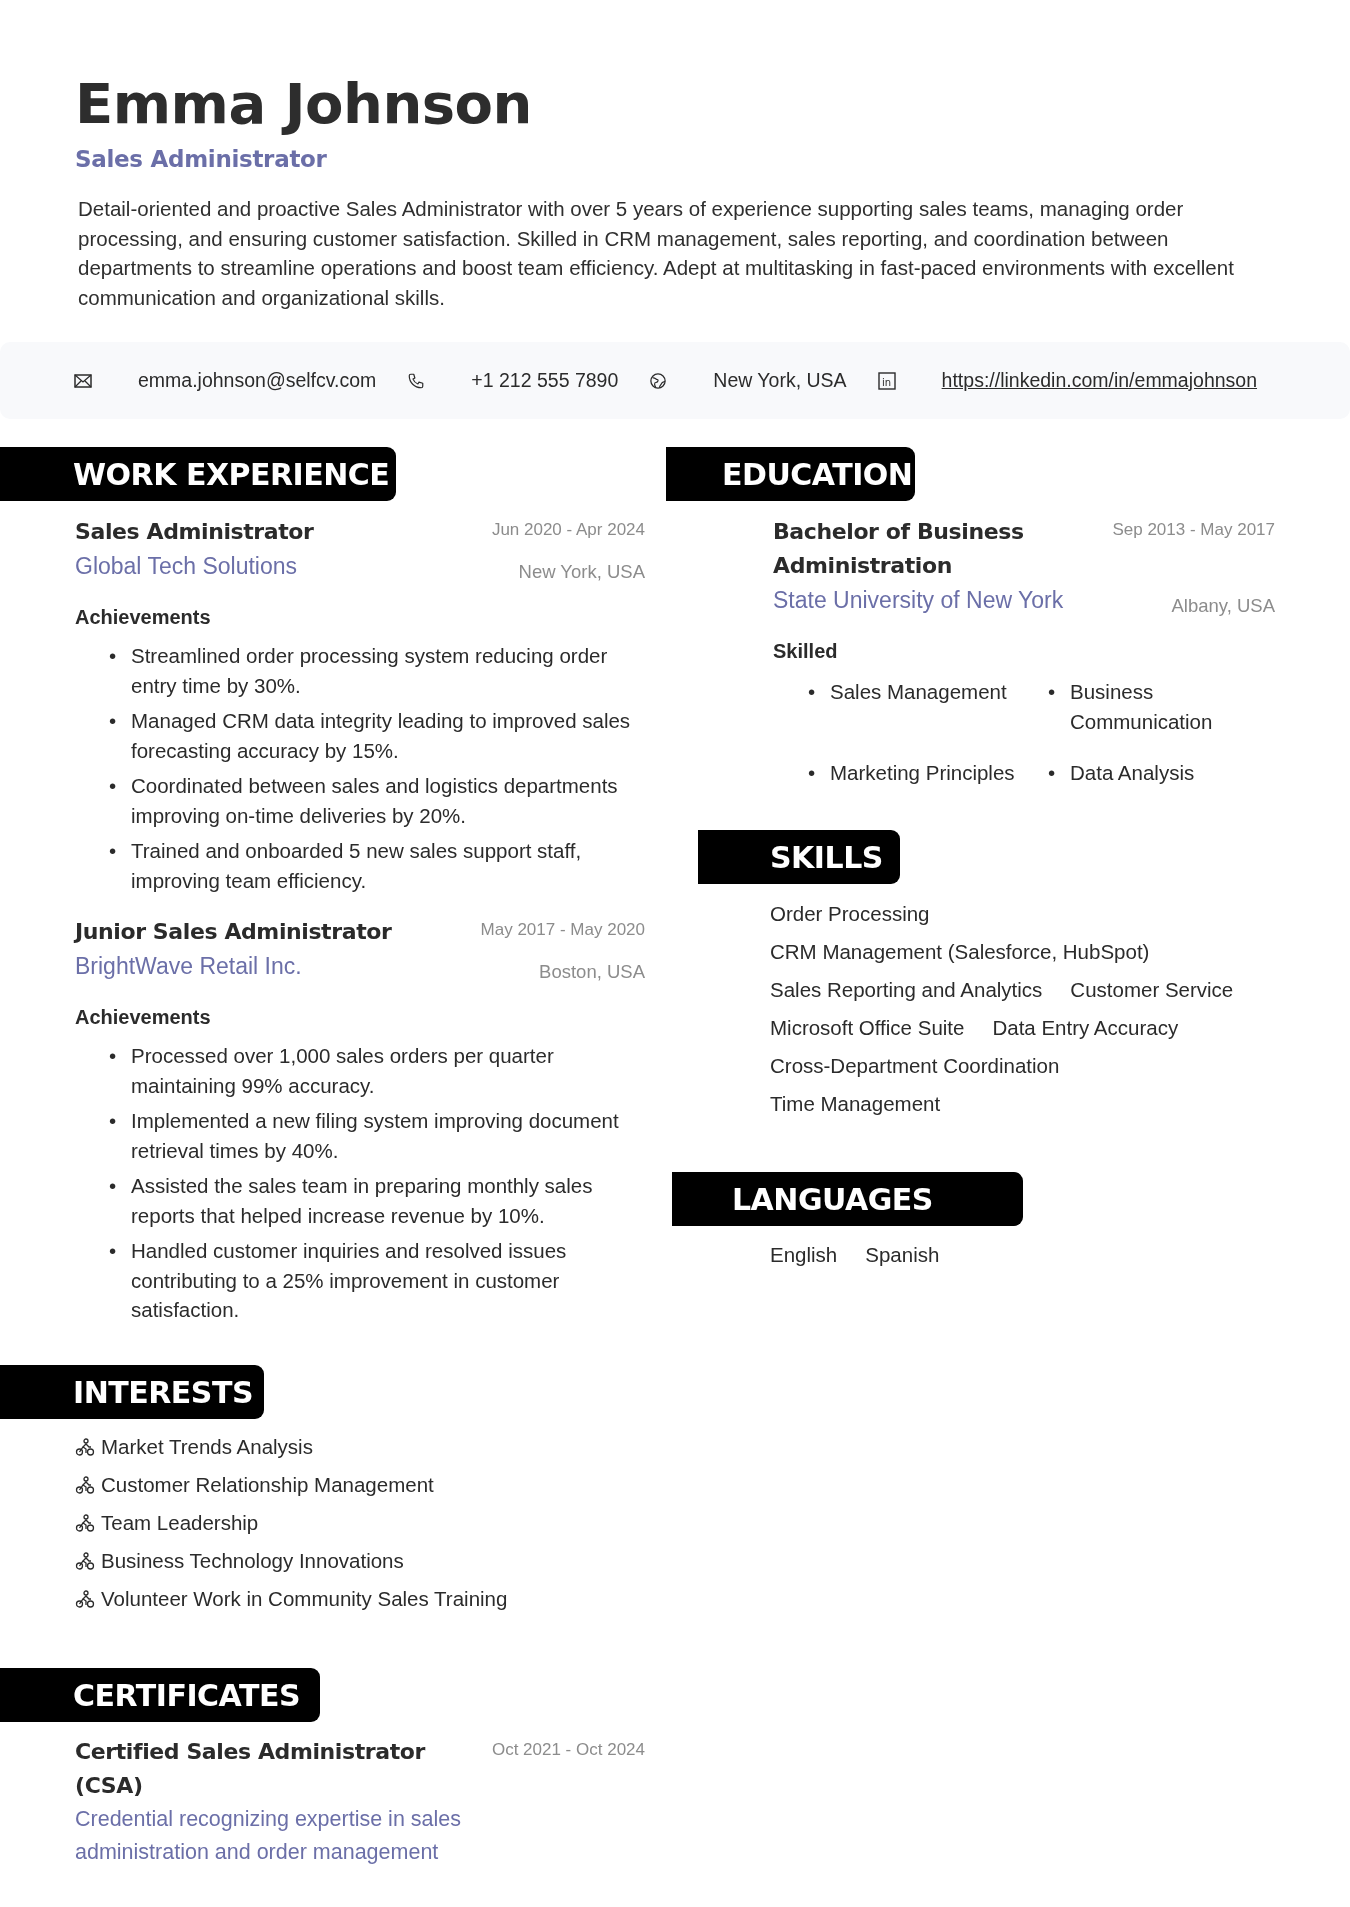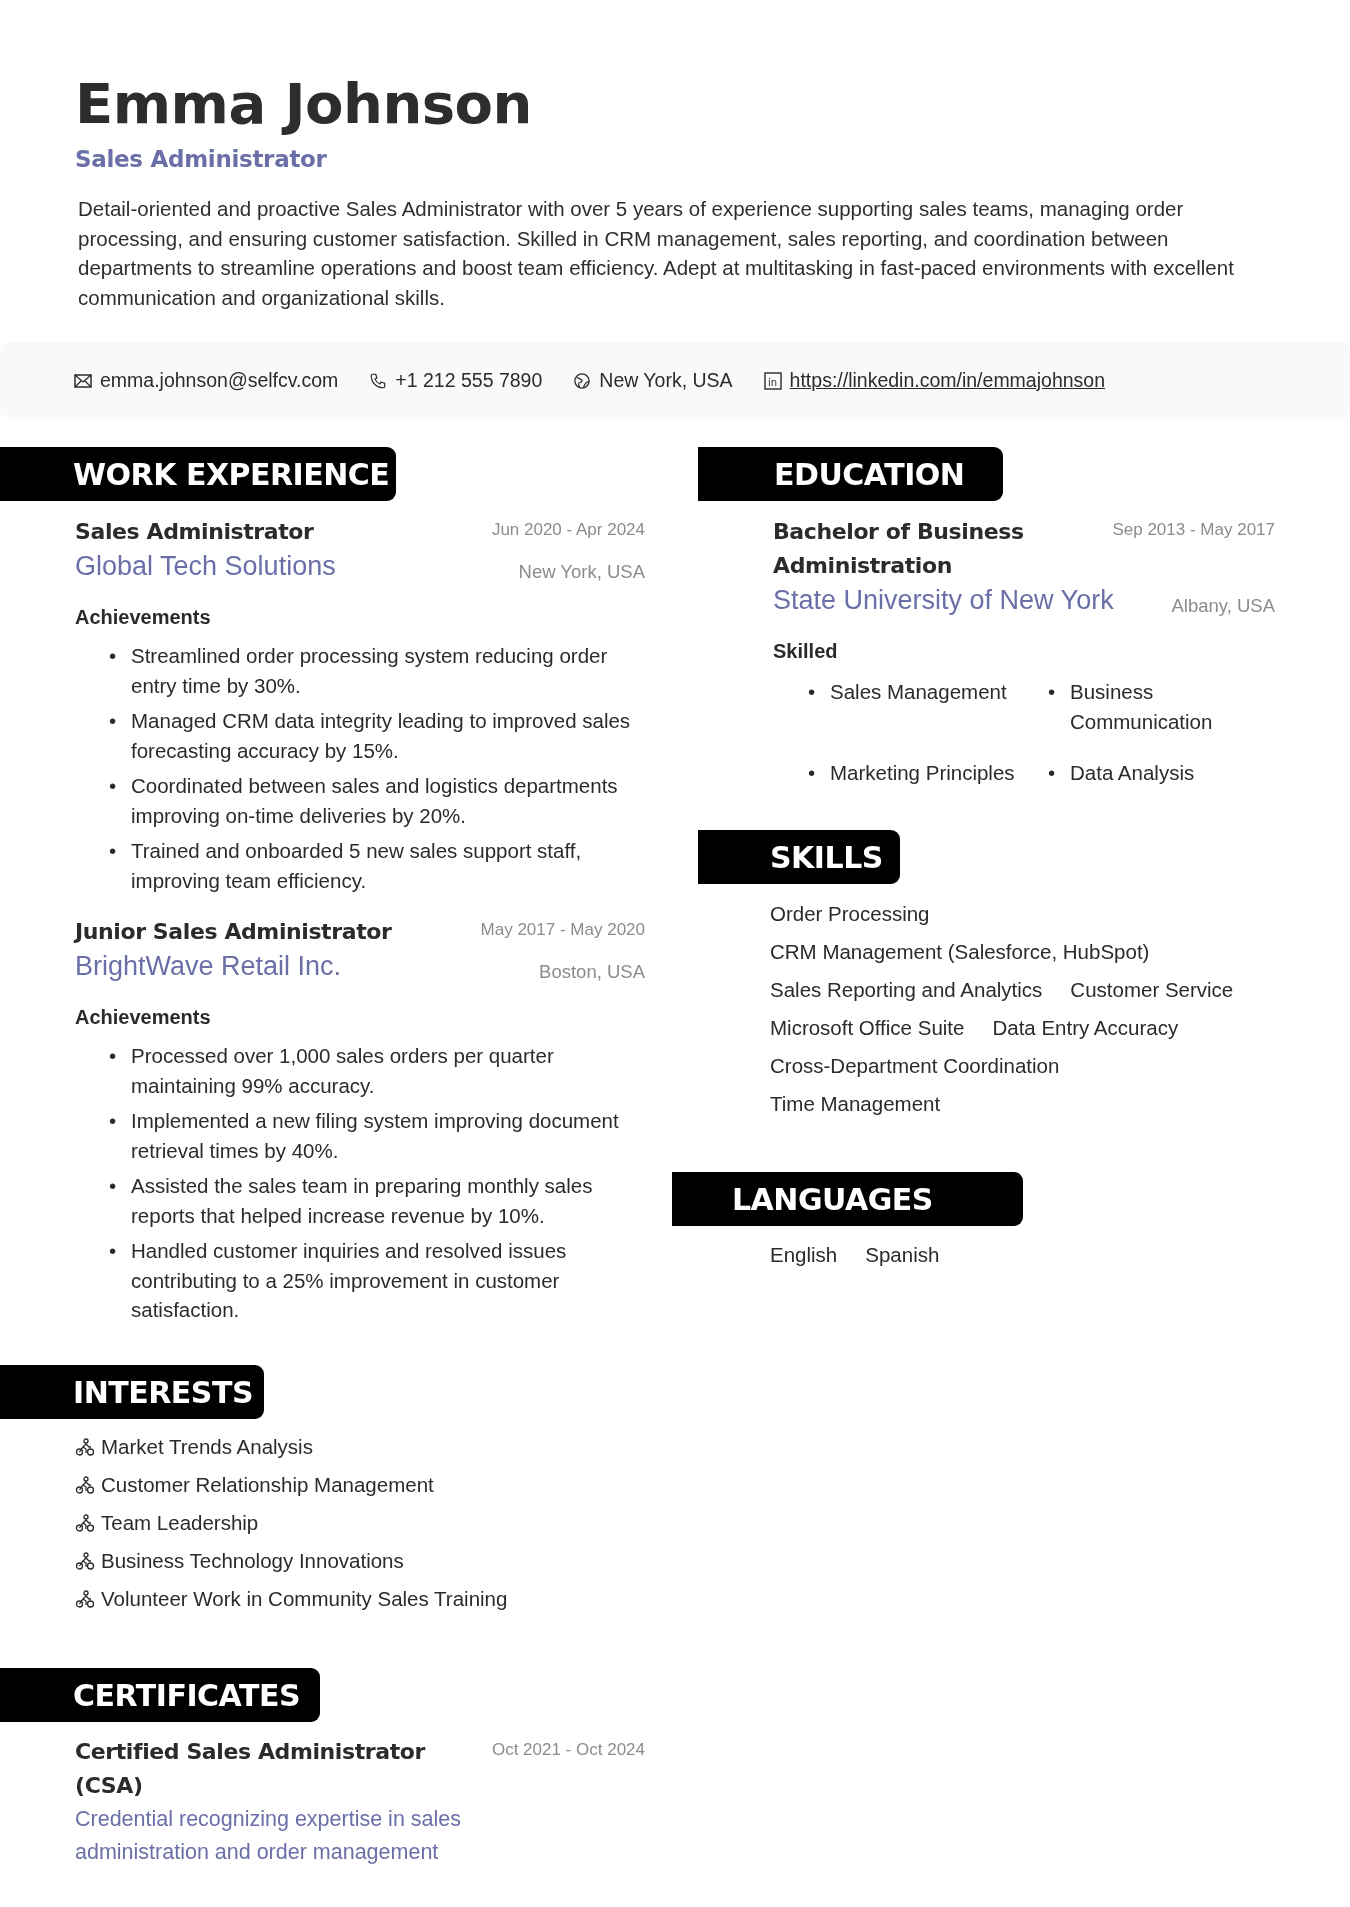--- a/index.html
+++ b/index.html
@@ -5,35 +5,35 @@
   * { box-sizing: border-box; margin: 0; padding: 0; }
   html, body { width: 1350px; height: 1907px; background: #ffffff; }
   body { font-family: "Liberation Sans", "DejaVu Sans", sans-serif; color: #2b2b2b; position: relative; overflow: hidden; }
 
   .header { position: absolute; left: 75px; top: 70px; width: 1200px; }
   .name { font-size: 56px; font-weight: 700; color: #2d2d2d; letter-spacing: -0.5px; line-height: 68px; font-family: "DejaVu Sans", sans-serif; }
   .title { font-size: 23px; font-weight: 700; color: #6b6fa8; margin-top: 8px; font-family: "DejaVu Sans", sans-serif; letter-spacing: -0.3px; }
   .summary { font-size: 20.5px; line-height: 29.5px; color: #2f2f2f; margin-top: 22px; width: 1190px; padding-left: 3px; }
 
   .contact-bar { position: absolute; left: 0; top: 342px; width: 1350px; height: 77px; background: #f8f9fb; border-radius: 10px; display: flex; align-items: center; padding-left: 73px; }
-  .contact-item { display: flex; align-items: center; font-size: 19.5px; color: #2b2b2b; margin-right: 30px; }
+  .contact-item { display: flex; align-items: center; font-size: 19.5px; color: #2b2b2b; margin-right: 30px; gap: 38px; }
   .contact-item .icon { width: 20px; height: 20px; margin-right: 7px; display: inline-flex; align-items: center; justify-content: center; }
   .contact-item a { color: #2b2b2b; text-decoration: underline; }
 
   .sec-bar { position: absolute; height: 54px; background: #000000; border-radius: 0 9px 9px 0; display: flex; align-items: center; }
   .sec-bar span { color: #ffffff; font-size: 30px; font-weight: 700; font-family: "DejaVu Sans", sans-serif; letter-spacing: -0.5px; }
 
   .col-left { position: absolute; left: 75px; width: 570px; }
   .col-right { position: absolute; left: 773px; width: 502px; }
 
   .job { position: relative; }
   .job-row { display: flex; justify-content: space-between; align-items: flex-start; }
   .job-title { font-size: 22px; font-weight: 700; color: #2b2b2b; font-family: "DejaVu Sans", sans-serif; letter-spacing: -0.4px; line-height: 34px; }
   .job-date { font-size: 17px; color: #8c8c8c; line-height: 30px; white-space: nowrap; }
-  .job-company { font-size: 27px; color: #6b6fa8; line-height: 34px; }
+  .job-company { font-size: 23px; color: #6b6fa8; line-height: 34px; }
   .job-loc { font-size: 18.5px; color: #8c8c8c; line-height: 34px; padding-top: 6px; }
   .sub-head { font-size: 20px; font-weight: 700; color: #2b2b2b; margin-top: 14px; line-height: 28px; }
   ul.bullets { list-style: none; margin-top: 10px; padding-left: 34px; }
   ul.bullets li { position: relative; font-size: 20.5px; line-height: 29.5px; color: #2b2b2b; padding-left: 22px; margin-bottom: 6px; }
   ul.bullets li::before { content: "•"; position: absolute; left: 0; top: 0; color: #2b2b2b; }
 
   .courses { display: grid; grid-template-columns: 240px 230px; margin-top: 12px; padding-left: 35px; row-gap: 22px; }
   .courses div { position: relative; font-size: 20.5px; line-height: 29.5px; padding-left: 22px; color: #2b2b2b; }
   .courses div::before { content: "•"; position: absolute; left: 0; top: 0; }
 
@@ -127,21 +127,21 @@
     <div class="sub-head">Achievements</div>
     <ul class="bullets">
       <li>Processed over 1,000 sales orders per quarter maintaining 99% accuracy.</li>
       <li>Implemented a new filing system improving document retrieval times by 40%.</li>
       <li>Assisted the sales team in preparing monthly sales reports that helped increase revenue by 10%.</li>
       <li>Handled customer inquiries and resolved issues contributing to a 25% improvement in customer satisfaction.</li>
     </ul>
   </div>
 </div>
 
-<div class="sec-bar" style="left:698px; top:447px; width:305px; padding-left:76px; border-radius:0 9px 9px 0;">
+<div class="sec-bar" style="left:666px; top:447px; width:249px; padding-left:56px; border-radius:0 9px 9px 0;">
   <span>EDUCATION</span>
 </div>
 
 <div class="col-right" style="top:515px;">
   <div class="job-row">
     <div class="job-title" style="width:300px;">Bachelor of Business Administration</div>
     <div class="job-date">Sep 2013 - May 2017</div>
   </div>
   <div class="job-row">
     <div class="job-company">State University of New York</div>

